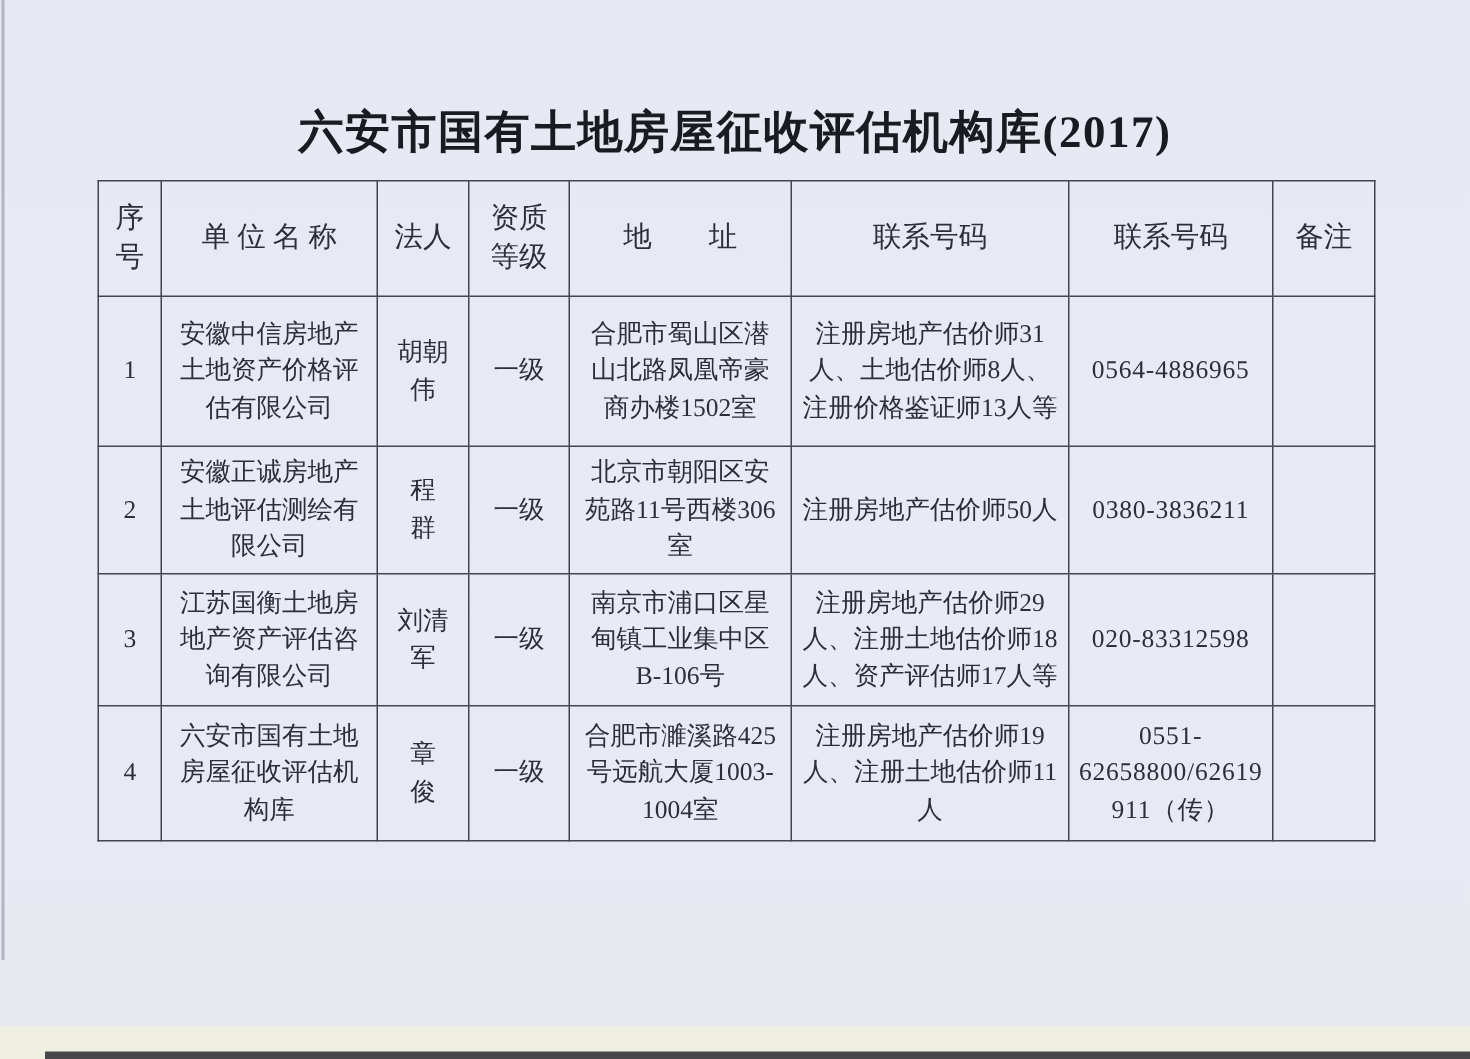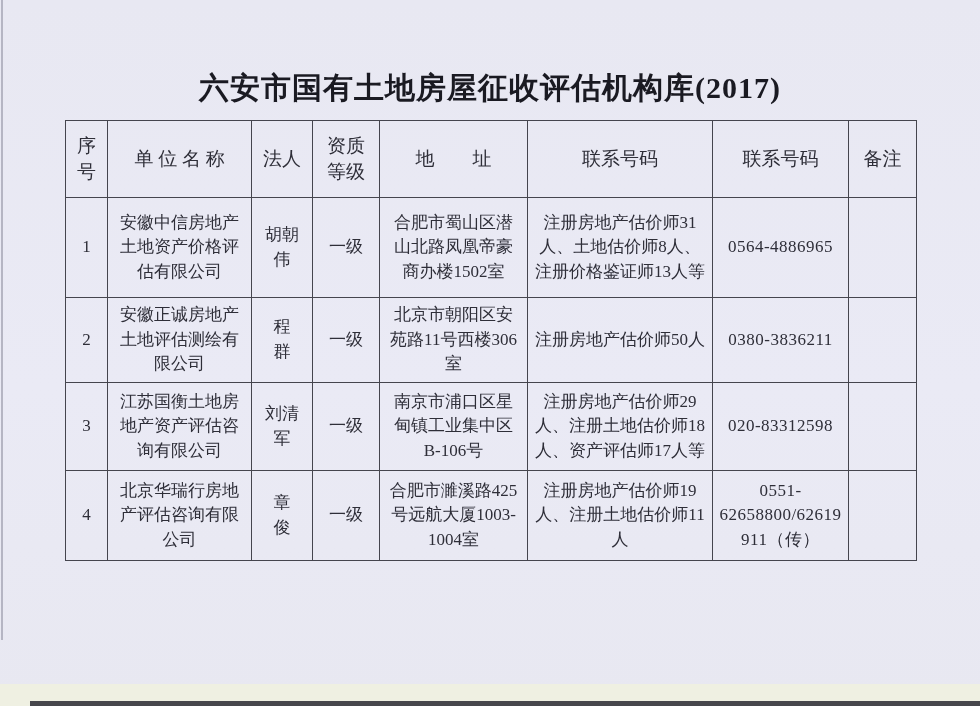--- a/index.html
+++ b/index.html
@@ -153,21 +153,21 @@
         <td class="cell-company-name">江苏国衡土地房地产资产评估咨询有限公司</td>
         <td class="cell-legal-person">刘清军</td>
         <td class="cell-grade">一级</td>
         <td class="cell-address">南京市浦口区星甸镇工业集中区B-106号</td>
         <td class="cell-staff">注册房地产估价师29人、注册土地估价师18人、资产评估师17人等</td>
         <td class="cell-phone">020-83312598</td>
         <td class="cell-remark"></td>
       </tr>
       <tr class="row-4">
         <td class="cell-serial">4</td>
-        <td class="cell-company-name">北京华瑞行房地产评估咨询有限公司</td>
+        <td class="cell-company-name">六安市国有土地房屋征收评估机构库</td>
         <td class="cell-legal-person">章　俊</td>
         <td class="cell-grade">一级</td>
         <td class="cell-address">合肥市濉溪路425号远航大厦1003-1004室</td>
         <td class="cell-staff">注册房地产估价师19人、注册土地估价师11人</td>
         <td class="cell-phone">0551-
 62658800/62619
 911（传）</td>
         <td class="cell-remark"></td>
       </tr>
     </tbody>

